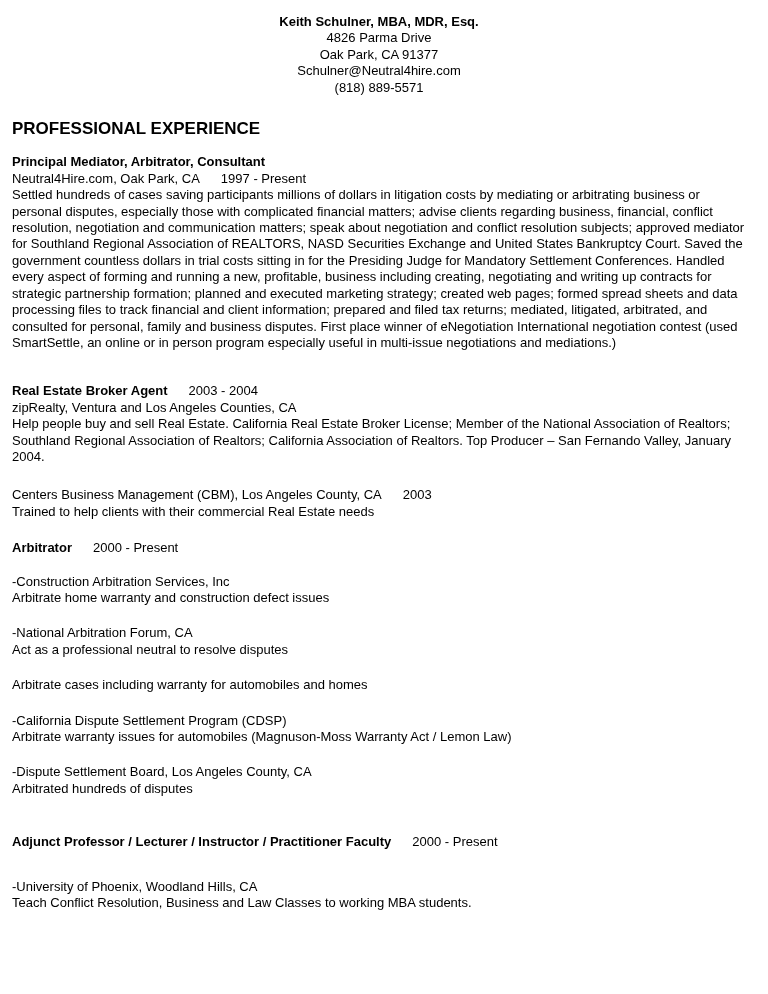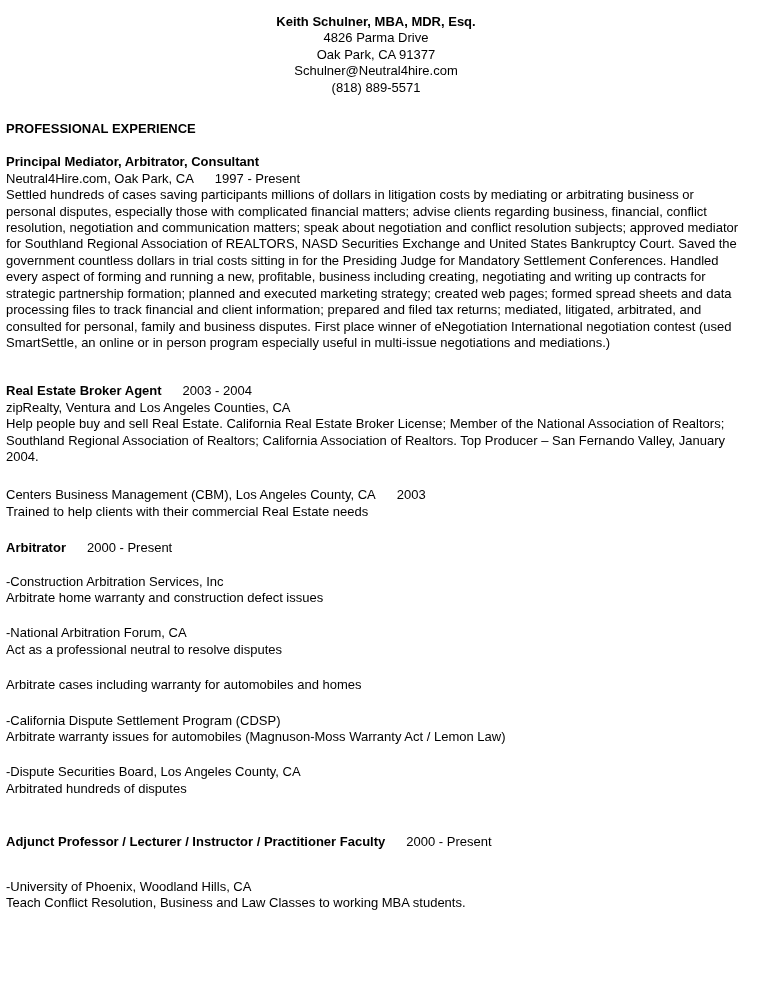--- a/index.html
+++ b/index.html
@@ -13,28 +13,28 @@
     font-family: "Liberation Sans", sans-serif;
     font-size: 13px;
     line-height: 16.4px;
     color: #000000;
     -webkit-font-smoothing: antialiased;
   }
   .page {
     box-sizing: border-box;
     width: 768px;
     min-height: 994px;
-    padding: 14px 22px 20px 6px;
+    padding: 14px 22px 20px 12px;
   }
   .contact {
     text-align: center;
   }
   .bold { font-weight: bold; }
   .section-heading {
-    font-size: 13px;
+    font-size: 17px;
     font-weight: bold;
     margin: 25px 0 0 0;
   }
   .job-title-line { margin: 0; }
   .dates { margin-left: 21px; }
   p.desc { margin: 0; }
   .block-job1   { margin-top: 17px; }
   .block-job2   { margin-top: 32px; }
   .block-job3   { margin-top: 22px; }
   .block-arb    { margin-top: 20px; }
@@ -88,21 +88,21 @@
         <div>Act as a professional neutral to resolve disputes</div>
       </div>
       <div class="entry">
         <div>Arbitrate cases including warranty for automobiles and homes</div>
       </div>
       <div class="entry">
         <div>-California Dispute Settlement Program (CDSP)</div>
         <div>Arbitrate warranty issues for automobiles (Magnuson-Moss Warranty Act / Lemon Law)</div>
       </div>
       <div class="entry">
-        <div>-Dispute Securities Board, Los Angeles County, CA</div>
+        <div>-Dispute Settlement Board, Los Angeles County, CA</div>
         <div>Arbitrated hundreds of disputes</div>
       </div>
     </div>
   </section>
 
   <section class="block-adjunct">
     <div class="job-title-line"><span class="bold">Adjunct Professor / Lecturer / Instructor / Practitioner Faculty</span><span class="dates">2000 - Present</span></div>
     <div class="adjunct-entries">
       <div class="entry">
         <div>-University of Phoenix, Woodland Hills, CA</div>

